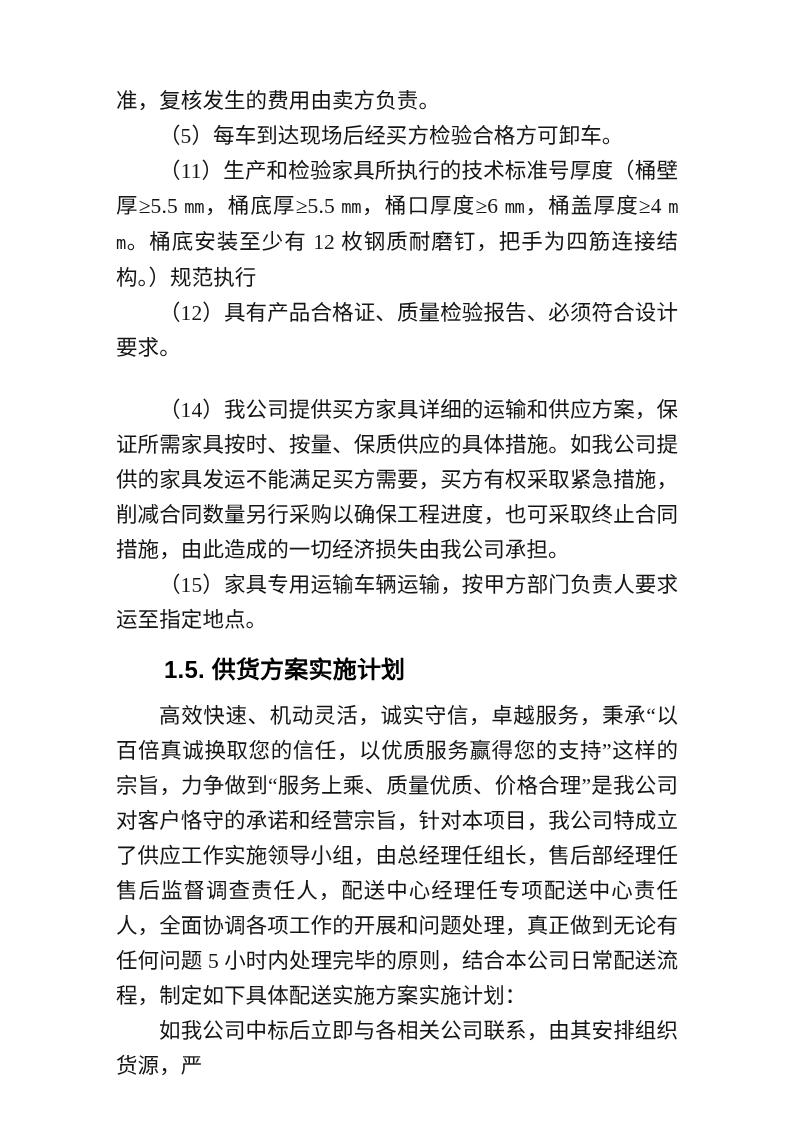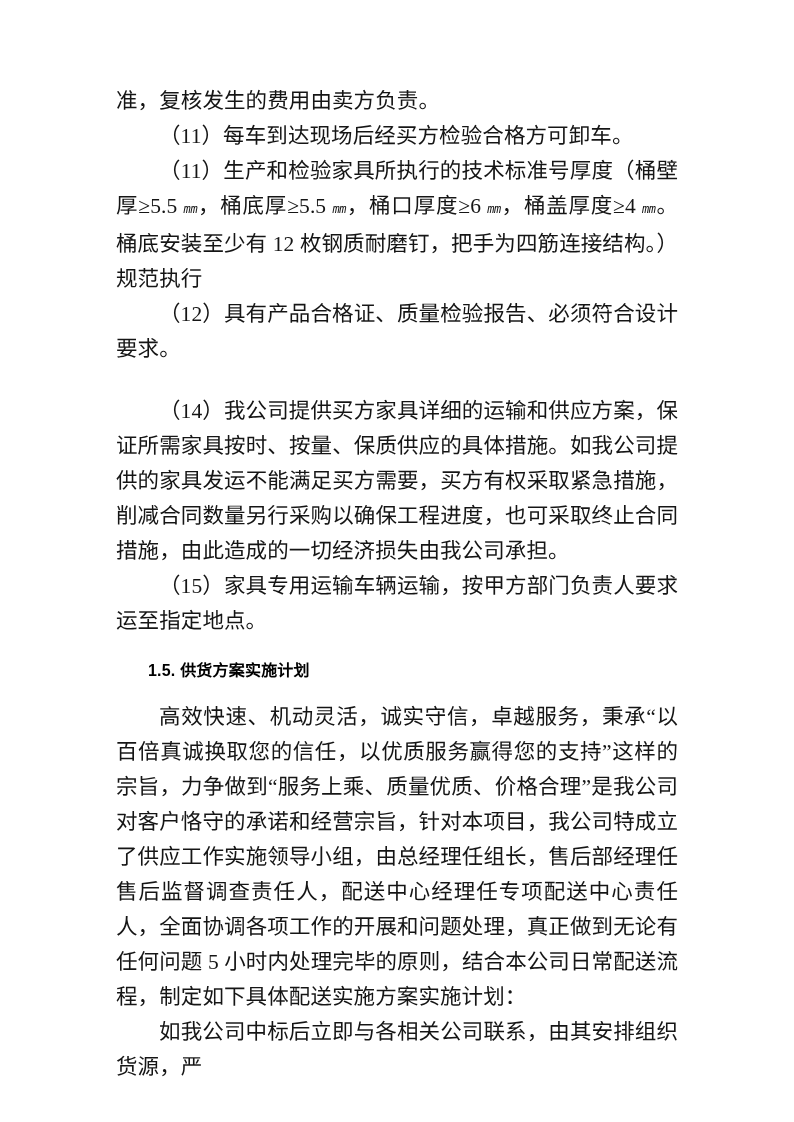--- a/index.html
+++ b/index.html
@@ -40,47 +40,46 @@
     color: #151515;
   }
   .para.indent {
     text-indent: 2em;
   }
   .para.gap-before {
     margin-top: 27px;
   }
   .unit {
     font-family: "DejaVu Sans Mono", "Liberation Mono", monospace;
-    font-size: 12px;
+    font-size: 17px;
     letter-spacing: -0.4px;
-    font-style: italic;
   }
   h2.heading {
     margin: 0;
     font-family: "Liberation Sans", "DejaVu Sans", sans-serif;
     font-weight: bold;
-    font-size: 16px;
+    font-size: 24px;
     line-height: 36px;
     letter-spacing: 0.2px;
     color: #000000;
     text-indent: 2em;
     white-space: nowrap;
   }
   .heading-spacer-top { height: 14px; }
   .heading-spacer-bottom { height: 11px; }
 </style>
 </head>
 <body>
 
 <div id="page">
   <div id="content">
 
     <p class="para">准，复核发生的费用由卖方负责。</p>
 
-    <p class="para indent">（11）每车到达现场后经买方检验合格方可卸车。</p>
+    <p class="para indent">（5）每车到达现场后经买方检验合格方可卸车。</p>
 
     <p class="para indent" id="item-11"><span>（11）生产和检验家具所执行的技术标准号厚度（桶壁厚≥5.5 </span><span class="unit">mm</span><span>，桶底厚≥5.5 </span><span class="unit">mm</span><span>，桶口厚度≥6 </span><span class="unit">mm</span><span>，桶盖厚度≥4 </span><span class="unit">mm</span><span>。桶底安装至少有 12 枚钢质耐磨钉，把手为四筋连接结构。）规范执行</span></p>
 
     <p class="para indent">（12）具有产品合格证、质量检验报告、必须符合设计要求。</p>
 
 
     <p class="para indent gap-before">（14）我公司提供买方家具详细的运输和供应方案，保证所需家具按时、按量、保质供应的具体措施。如我公司提供的家具发运不能满足买方需要，买方有权采取紧急措施，削减合同数量另行采购以确保工程进度，也可采取终止合同措施，由此造成的一切经济损失由我公司承担。</p>
 
     <p class="para indent">（15）家具专用运输车辆运输，按甲方部门负责人要求运至指定地点。</p>
 

